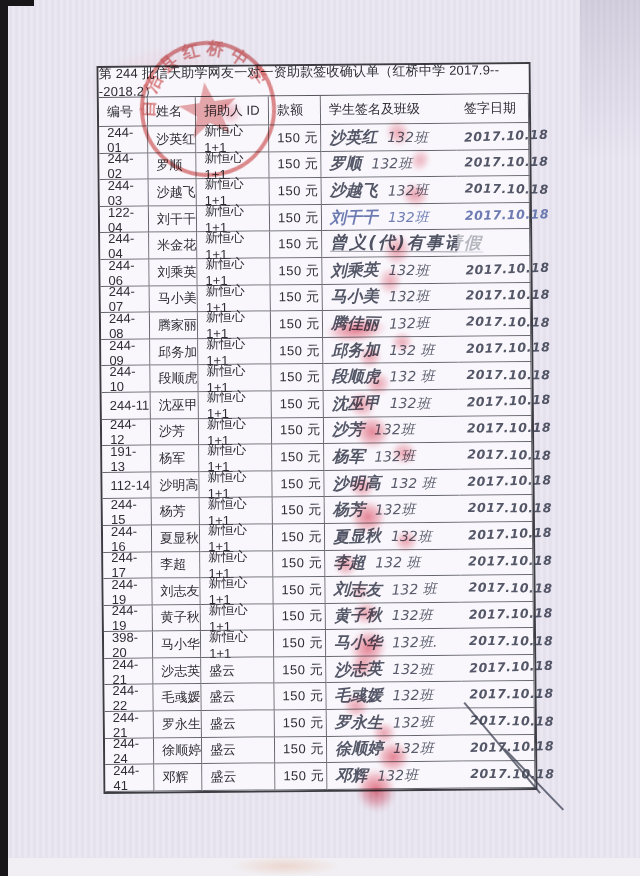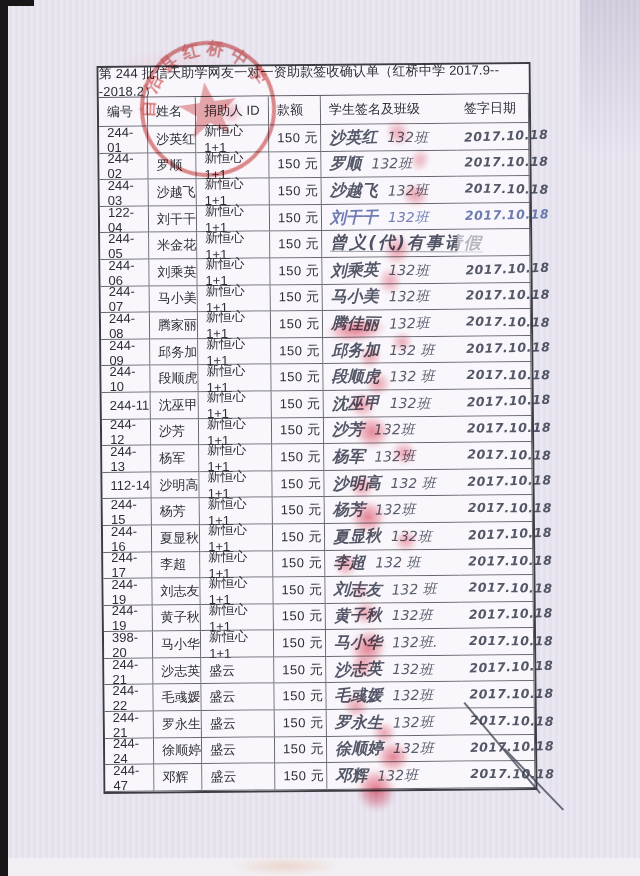--- a/index.html
+++ b/index.html
@@ -123,21 +123,21 @@
       <div class="cell data-cell ">刘干干</div>
       <div class="cell data-cell ">新恒心 1+1</div>
       <div class="cell data-cell amount-cell">150 元</div>
       <div class="cell data-cell sig-cell">
         <span class="hw sig-name ink-blue" style="transform: rotate(-0.8deg);">刘干干</span>
         <span class="hw sig-class ink-blue" style="transform: rotate(0.56deg);">132班</span>
       </div>
       <div class="cell data-cell ">
         <span class="hw date-cell-hw ink-blue" style="transform: rotate(-0.72deg);">2017.10.18</span>
       </div>
-      <div class="cell data-cell ">244-05</div>
+      <div class="cell data-cell ">244-04</div>
       <div class="cell data-cell ">米金花</div>
       <div class="cell data-cell ">新恒心 1+1</div>
       <div class="cell data-cell amount-cell">150 元</div>
       <div class="cell data-cell sig-cell">
         <span class="hw sig-span" style="transform: rotate(0.8deg);">曾义(代)有事请假</span>
       </div>
       <div class="cell data-cell "></div>
       <div class="cell data-cell ">244-06</div>
       <div class="cell data-cell ">刘乘英</div>
       <div class="cell data-cell ">新恒心 1+1</div>
@@ -208,21 +208,21 @@
       <div class="cell data-cell ">沙芳</div>
       <div class="cell data-cell ">新恒心 1+1</div>
       <div class="cell data-cell amount-cell">150 元</div>
       <div class="cell data-cell sig-cell">
         <span class="hw sig-name" style="transform: rotate(0deg);">沙芳</span>
         <span class="hw sig-class" style="transform: rotate(0deg);">132班</span>
       </div>
       <div class="cell data-cell ">
         <span class="hw date-cell-hw" style="transform: rotate(0deg);">2017.10.18</span>
       </div>
-      <div class="cell data-cell ">244-13</div>
+      <div class="cell data-cell ">191-13</div>
       <div class="cell data-cell ">杨军</div>
       <div class="cell data-cell ">新恒心 1+1</div>
       <div class="cell data-cell amount-cell">150 元</div>
       <div class="cell data-cell sig-cell">
         <span class="hw sig-name" style="transform: rotate(1.6deg);">杨军</span>
         <span class="hw sig-class" style="transform: rotate(-1.12deg);">132班</span>
       </div>
       <div class="cell data-cell ">
         <span class="hw date-cell-hw" style="transform: rotate(1.44deg);">2017.10.18</span>
       </div>
@@ -340,21 +340,21 @@
       <div class="cell data-cell ">徐顺婷</div>
       <div class="cell data-cell ">盛云</div>
       <div class="cell data-cell amount-cell">150 元</div>
       <div class="cell data-cell sig-cell">
         <span class="hw sig-name" style="transform: rotate(-0.8deg);">徐顺婷</span>
         <span class="hw sig-class" style="transform: rotate(0.56deg);">132班</span>
       </div>
       <div class="cell data-cell ">
         <span class="hw date-cell-hw" style="transform: rotate(-0.72deg);">2017.10.18</span>
       </div>
-      <div class="cell data-cell ">244-47</div>
+      <div class="cell data-cell ">244-41</div>
       <div class="cell data-cell ">邓辉</div>
       <div class="cell data-cell ">盛云</div>
       <div class="cell data-cell amount-cell">150 元</div>
       <div class="cell data-cell sig-cell">
         <span class="hw sig-name" style="transform: rotate(0.8deg);">邓辉</span>
         <span class="hw sig-class" style="transform: rotate(-0.56deg);">132班</span>
       </div>
       <div class="cell data-cell ">
         <span class="hw date-cell-hw" style="transform: rotate(0.72deg);">2017.10.18</span>
       </div>

